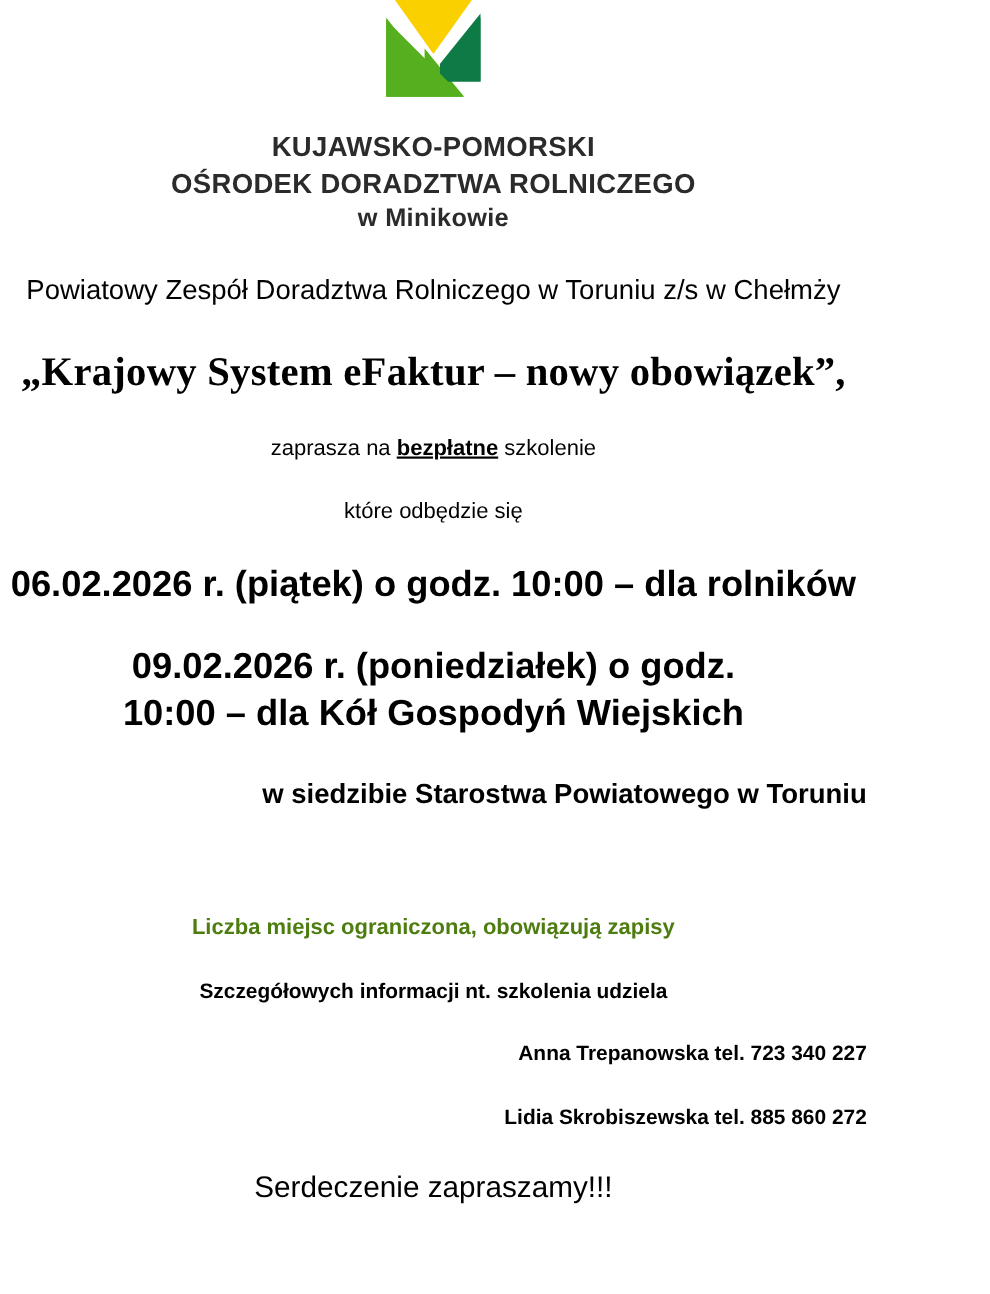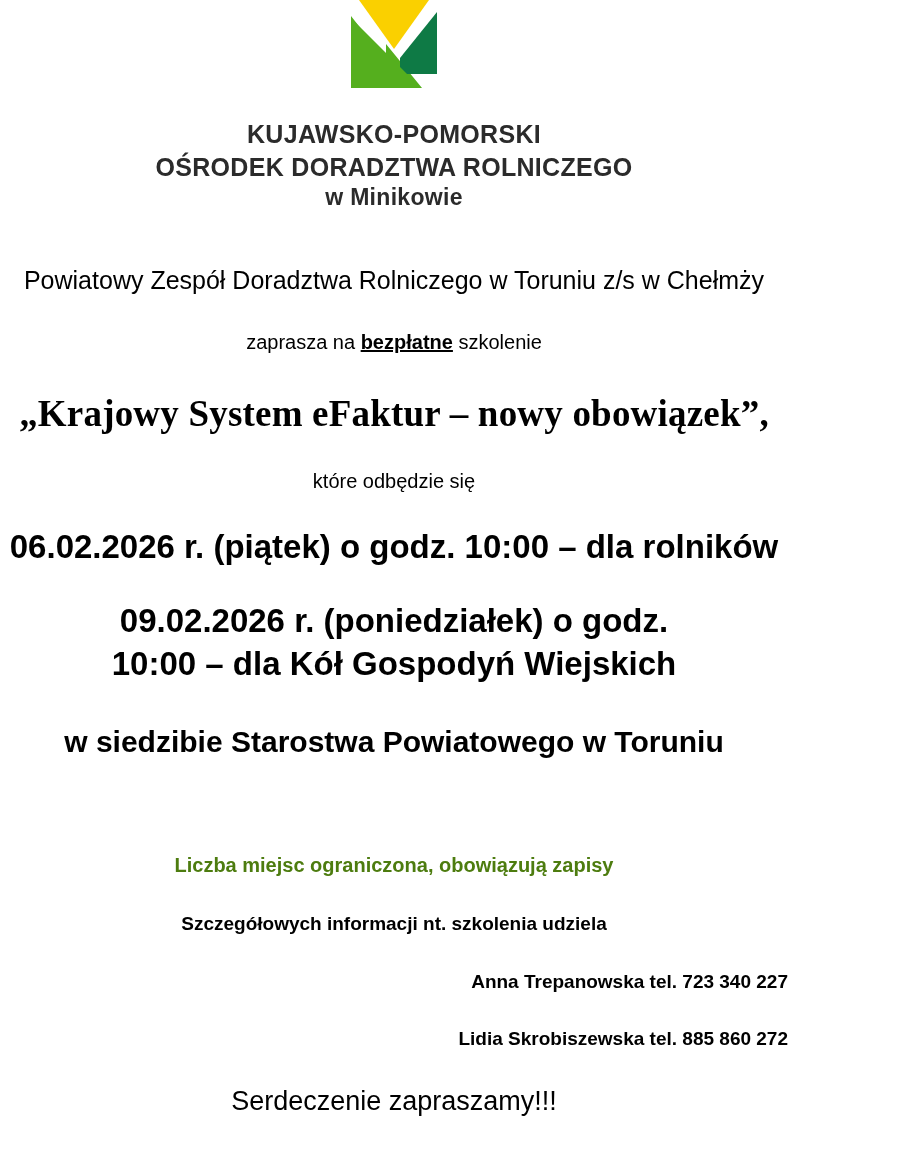--- a/index.html
+++ b/index.html
@@ -43,21 +43,21 @@
     font-weight: bold;
     letter-spacing: 0.3px;
     line-height: 1.30;
   }
   .logo-line-1 { font-size: 25px; }
   .logo-line-2 { font-size: 25px; }
   .logo-line-3 { font-size: 23px; }
 
   
   .content {
-    margin-top: 52px;
+    margin-top: 36px;
     text-align: center;
   }
 
   .line {
     text-align: center;
     line-height: 1.25;
   }
 
   .lead {
     font-size: 25px;
@@ -92,23 +92,24 @@
   .date-line {
     font-size: 33px;
     font-weight: bold;
     margin-top: 32px;
   }
   .date-line.two-row {
     line-height: 1.30;
   }
 
   .venue-line {
-    font-size: 30px;
+    font-size: 25px;
     font-weight: bold;
     margin-top: 38px;
+    text-align: right;
   }
 
   .street-line {
     font-size: 25px;
     font-weight: bold;
     margin-top: 36px;
   }
 
   
   .footer {
@@ -161,26 +162,26 @@
       <div class="logo-line-1">KUJAWSKO-POMORSKI</div>
       <div class="logo-line-2">OŚRODEK DORADZTWA ROLNICZEGO</div>
       <div class="logo-line-3">w Minikowie</div>
     </div>
   </div>
 
   <div class="content">
 
     <div class="line lead">Powiatowy Zespół Doradztwa Rolniczego w Toruniu z/s w Chełmży</div>
 
+    <div class="line title-serif">„Krajowy System eFaktur – nowy obowiązek”,</div>
+
     <div class="line subline">
       <span>zaprasza na </span><span class="emph">bezpłatne</span><span> szkolenie</span>
     </div>
 
-    <div class="line title-serif">„Krajowy System eFaktur – nowy obowiązek”,</div>
-
     <div class="line smallline">które odbędzie się</div>
 
     <div class="line date-line">06.02.2026 r. (piątek) o godz. 10:00 – dla rolników</div>
 
     <div class="line date-line two-row" style="max-width: 620px; margin-left: auto; margin-right: auto;">09.02.2026 r. (poniedziałek) o godz. 10:00 – dla Kół Gospodyń Wiejskich</div>
 
     <div class="line venue-line">w siedzibie Starostwa Powiatowego w Toruniu</div>
 
   </div>
 

